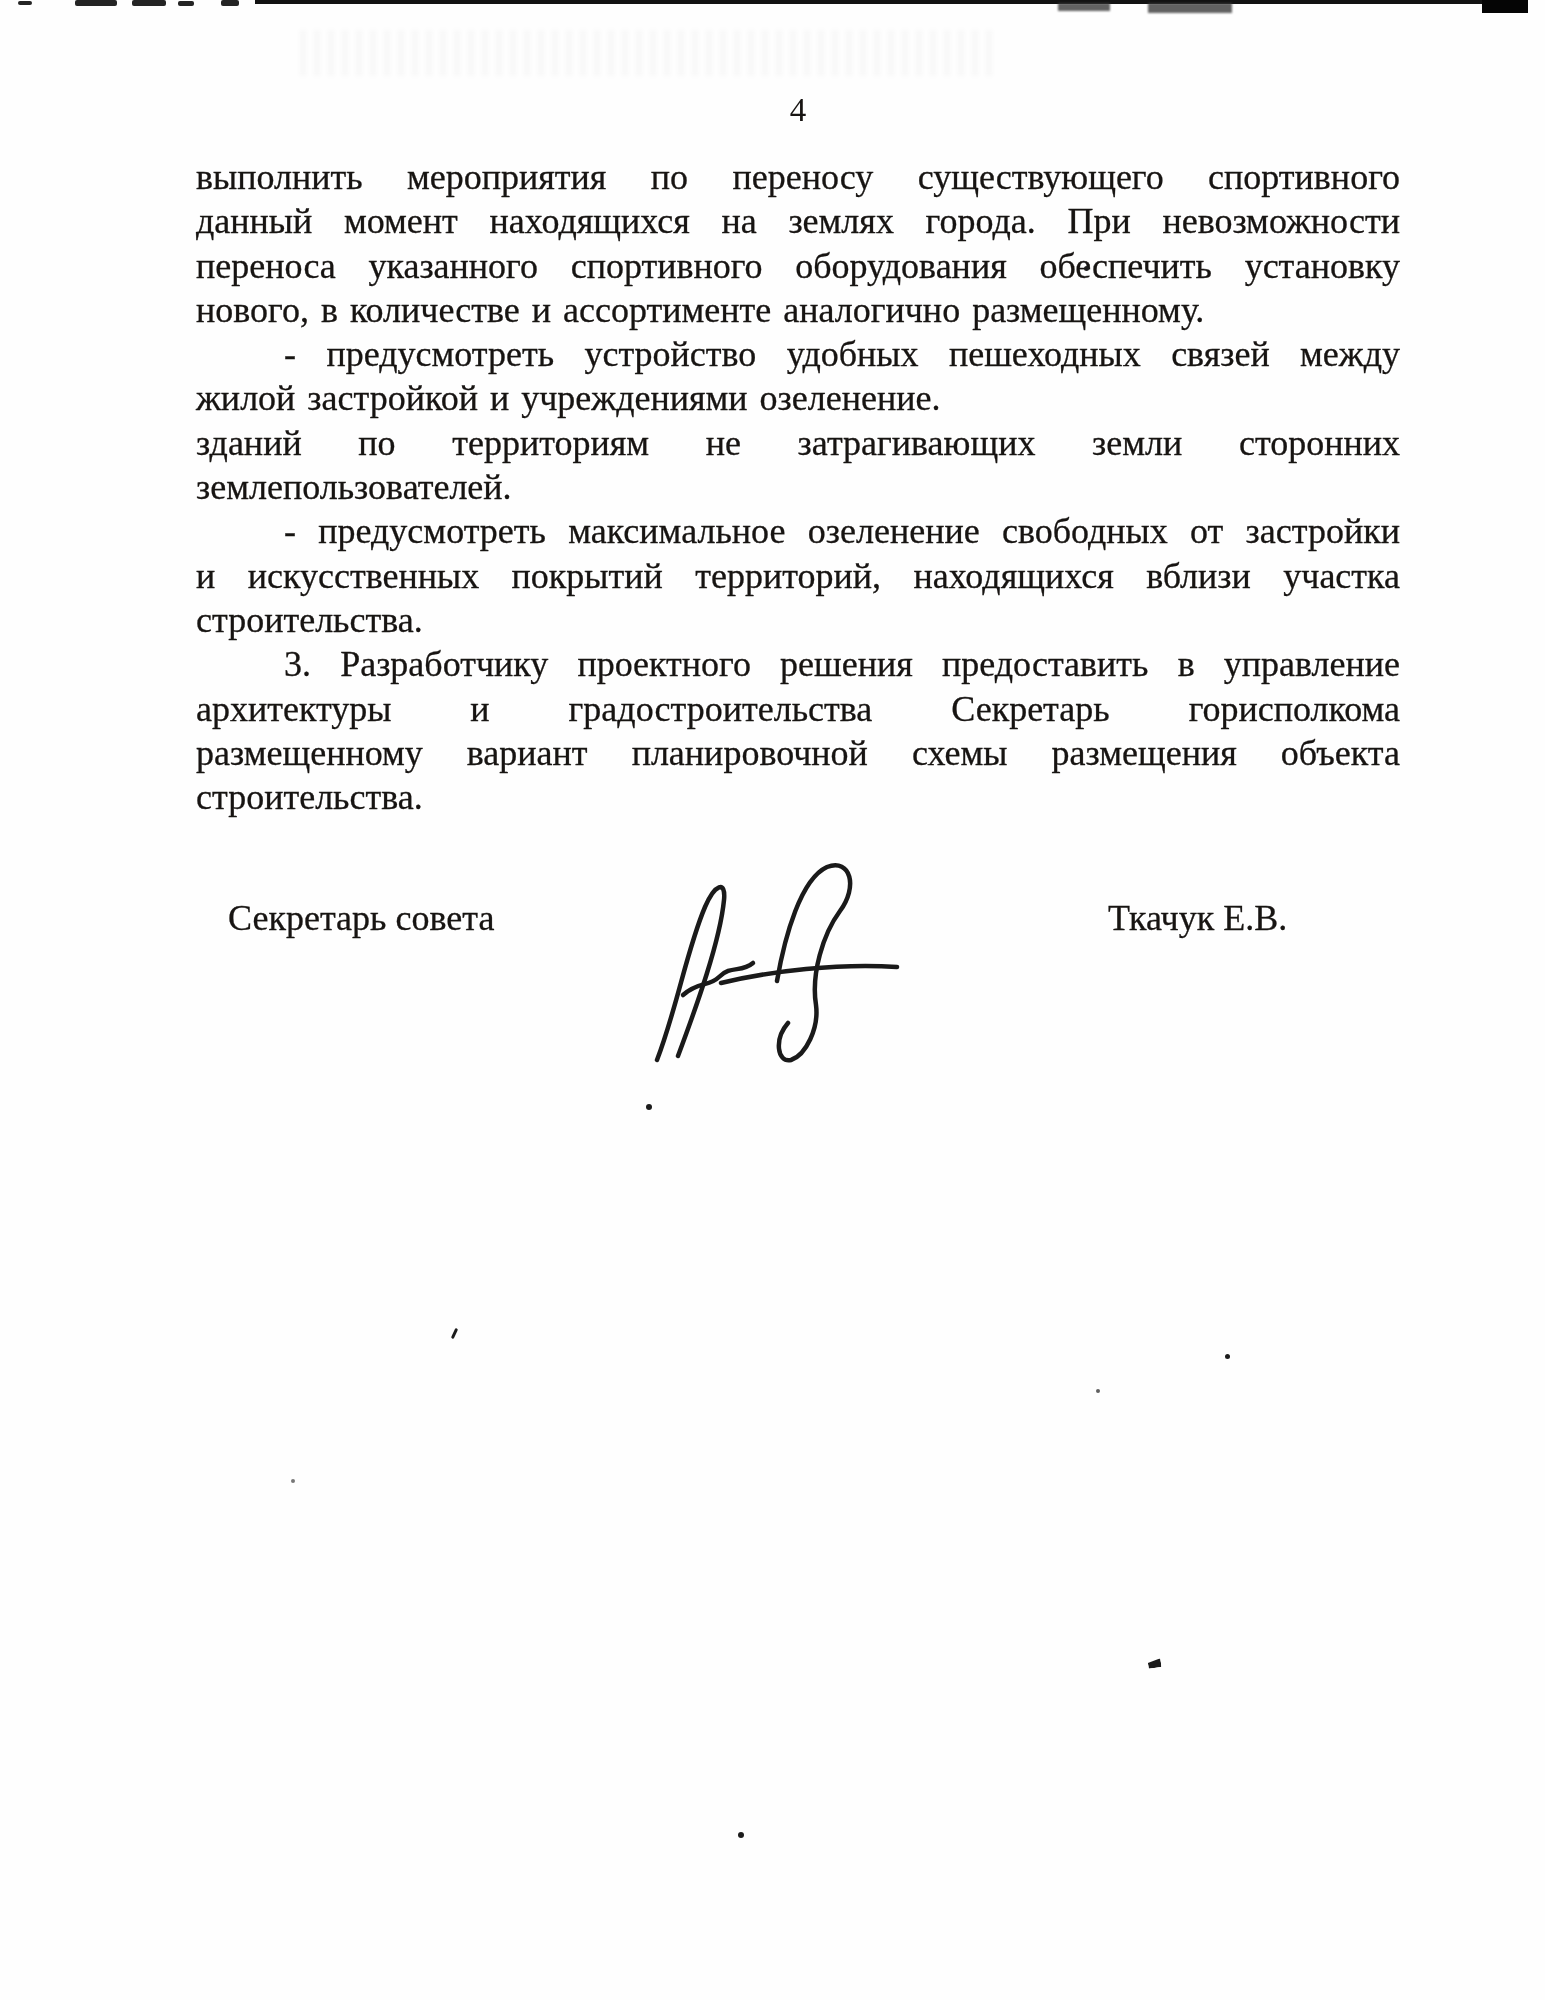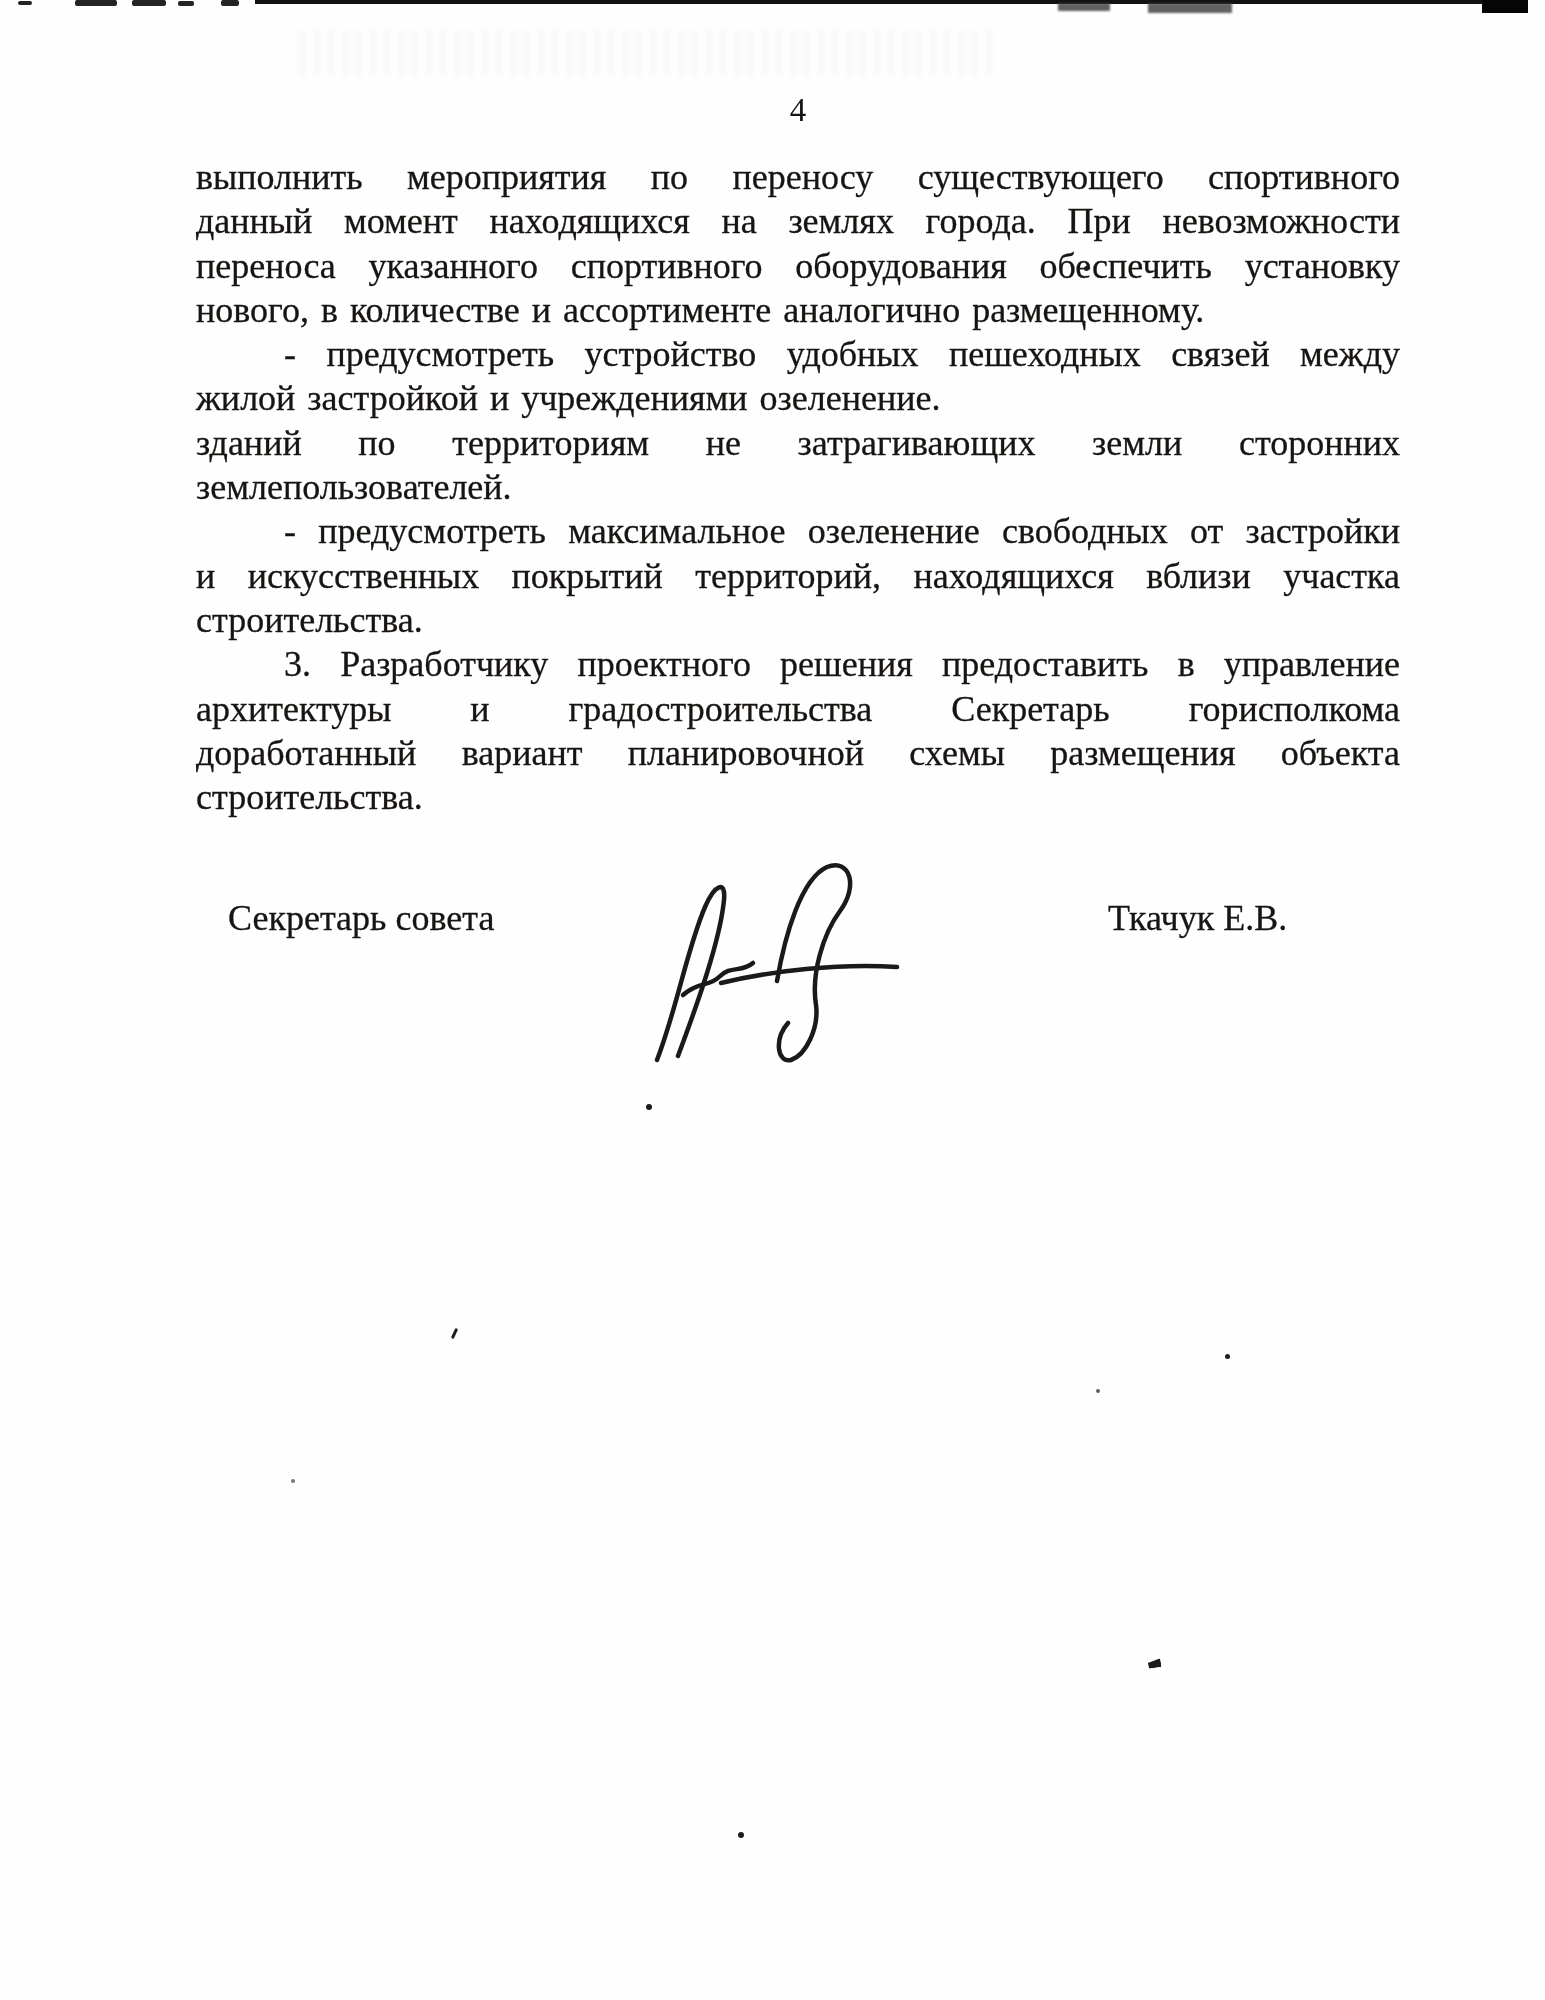--- a/index.html
+++ b/index.html
@@ -84,21 +84,21 @@
       <div class="line">землепользователей.</div>
     </div>
     <div class="para">
       <div class="line just first">- предусмотреть максимальное озеленение свободных от застройки</div>
       <div class="line just">и искусственных покрытий территорий, находящихся вблизи участка</div>
       <div class="line">строительства.</div>
     </div>
     <div class="para">
       <div class="line just first">3. Разработчику проектного решения предоставить в управление</div>
       <div class="line just">архитектуры и градостроительства Секретарь горисполкома</div>
-      <div class="line just">доработанный вариант планировочной схемы размещения объекта</div>
+      <div class="line just">размещенному вариант планировочной схемы размещения объекта</div>
       <div class="line">строительства.</div>
     </div>
   </div>
 
 <div class="sig-row-label sig-left">Секретарь совета</div>
 <div class="sig-row-label sig-right">Ткачук Е.В.</div>
 
 <svg class="autograph" viewBox="0 0 300 215" aria-hidden="true">
   <g fill="none" stroke="#1a1a1a" stroke-width="4.5" stroke-linecap="round">
     <path d="M 32 207 C 52 155 62 96 80 54 C 90 31 101 27 99 47 C 95 88 72 152 53 203"></path>

